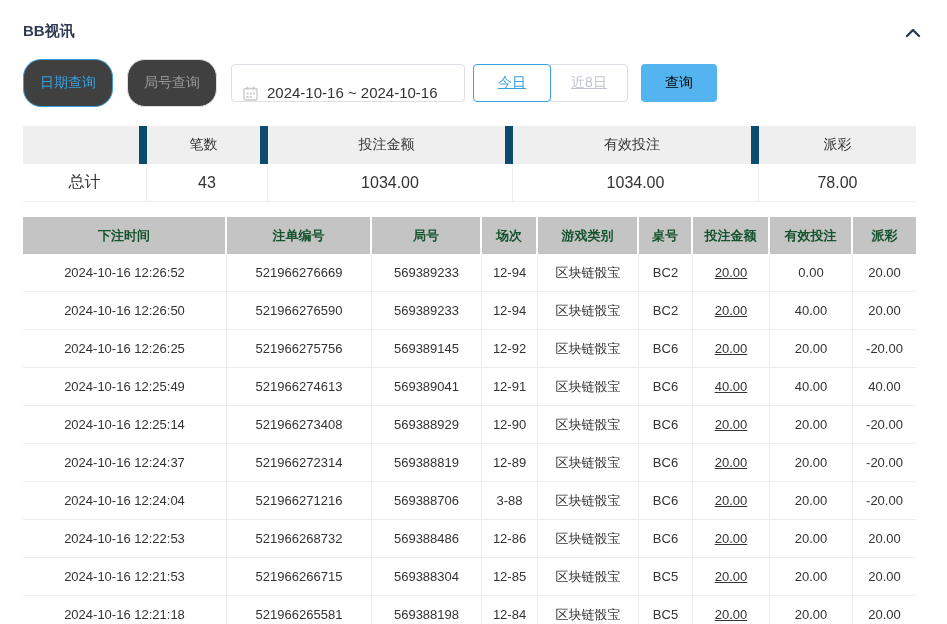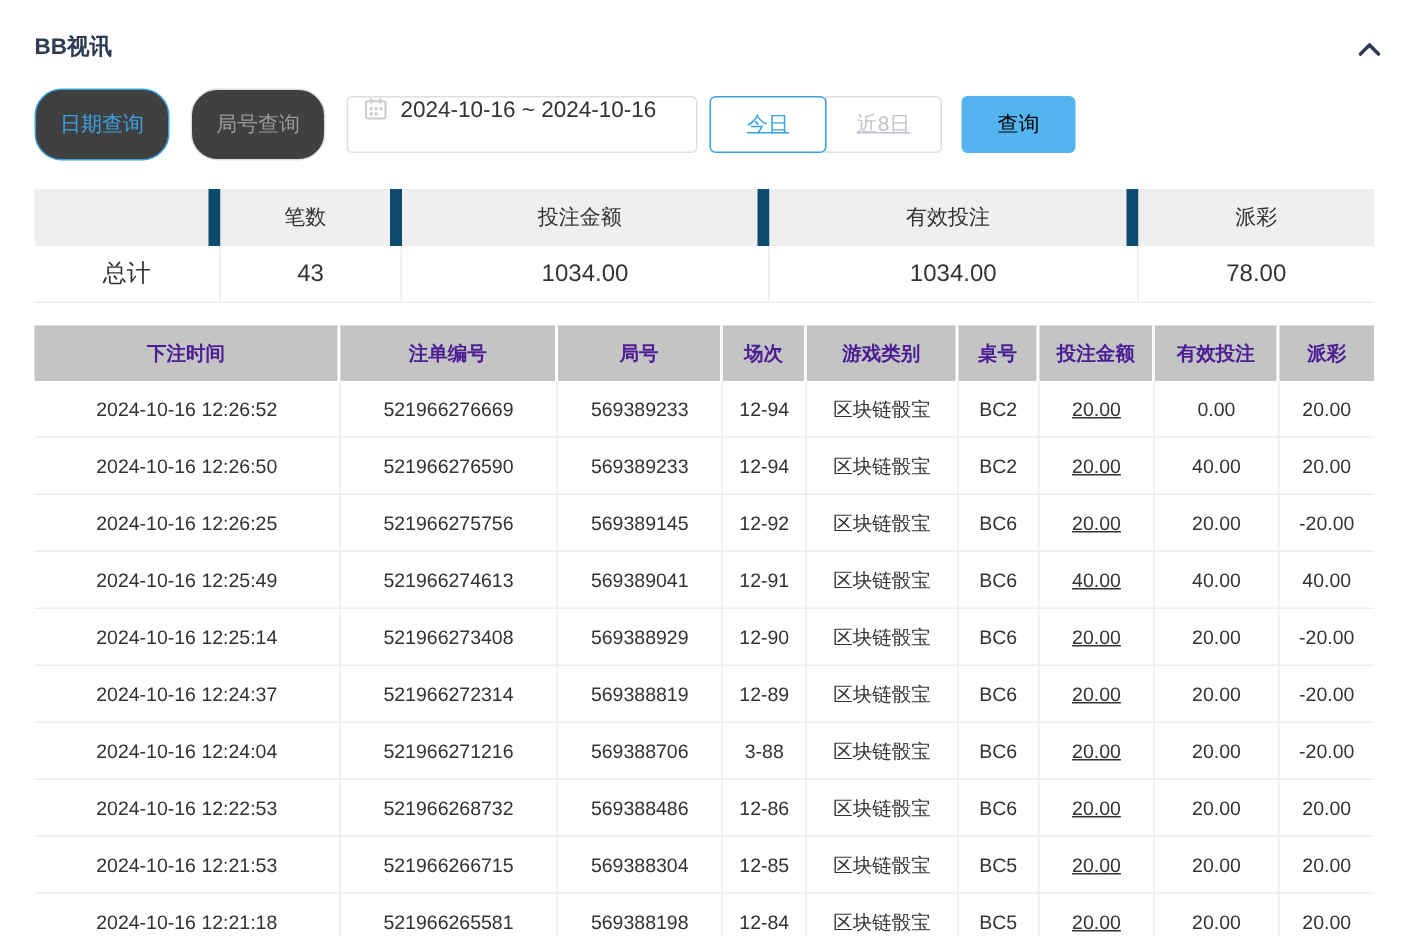--- a/index.html
+++ b/index.html
@@ -23,21 +23,21 @@
   .panel-header{display:flex;justify-content:space-between;align-items:flex-end;padding-top:22px;}
   .panel-title{font-size:15px;font-weight:bold;color:var(--title);}
   .collapse-btn{background:none;border:none;cursor:pointer;padding:2px;line-height:0;}
 
   
   .filter-bar{display:flex;align-items:center;margin-top:23px;height:38px;}
   .pill-btn{height:48px;padding:0 16px;border-radius:18px;background:#404040;
     font-size:14px;cursor:pointer;border:1px solid var(--muted-border);color:#999;}
   .pill-btn.active{border-color:var(--accent);color:var(--accent);}
   .pill-btn + .pill-btn{margin-left:14px;}
-  .date-input{display:flex;align-items:flex-start;width:234px;height:38px;margin-left:14px;
+  .date-input{display:flex;align-items:flex-end;width:234px;height:38px;margin-left:14px;
     border:1px solid var(--muted-border);border-radius:4px;padding:0 11px;background:#fff;cursor:pointer;}
   .date-input .cal{flex:0 0 auto;margin-right:9px;line-height:0;}
   .date-input .date-text{font-size:15px;color:var(--text);white-space:nowrap;}
   .segmented{display:flex;margin-left:8px;}
   .seg-btn{width:78px;height:38px;background:#fff;border:1px solid var(--muted-border);
     color:var(--muted-text);font-size:14px;cursor:pointer;text-decoration:underline;}
   .seg-btn + .seg-btn{margin-left:-1px;}
   .seg-btn:first-child{border-radius:4px 0 0 4px;}
   .seg-btn:last-child{border-radius:0 4px 4px 0;}
   .seg-btn.active{border-color:var(--accent);color:var(--accent);position:relative;z-index:1;border-radius:4px;}
@@ -51,21 +51,21 @@
     justify-content:center;font-size:14px;color:var(--text);border-right:8px solid #0c4a6e;}
   .summary .s-head > div:last-child{border-right:none;}
   .summary .s-row > div{height:38px;display:flex;align-items:center;justify-content:center;
     font-size:16px;color:var(--text);border-bottom:1px solid var(--row-border);
     border-right:1px solid var(--row-border);}
   .summary .s-row > div:last-child{border-right:none;}
 
   
   .records{margin-top:15px;width:893px;}
   .grid-cols{display:grid;grid-template-columns:204px 145px 110px 56px 101px 54px 77px 83px 63px;}
-  .records .t-head > div{background:var(--header-bg);color:#4c1d95;font-weight:bold;font-size:13px;
+  .records .t-head > div{background:var(--header-bg);color:#14532d;font-weight:bold;font-size:13px;
     height:37px;display:flex;align-items:center;justify-content:center;border-right:2px solid #fff;}
   .records .t-head > div:last-child{border-right:none;}
   .records .t-row > div{height:38px;display:flex;align-items:center;justify-content:center;
     font-size:13px;color:var(--text);border-bottom:1px solid var(--row-border);
     border-right:1px solid var(--row-border);white-space:nowrap;}
   .records .t-row > div:last-child{border-right:none;}
   .bet-link{color:var(--accent-fill);text-decoration:underline;cursor:pointer;}
   .negative{color:var(--negative);}
 </style>
 </head>

